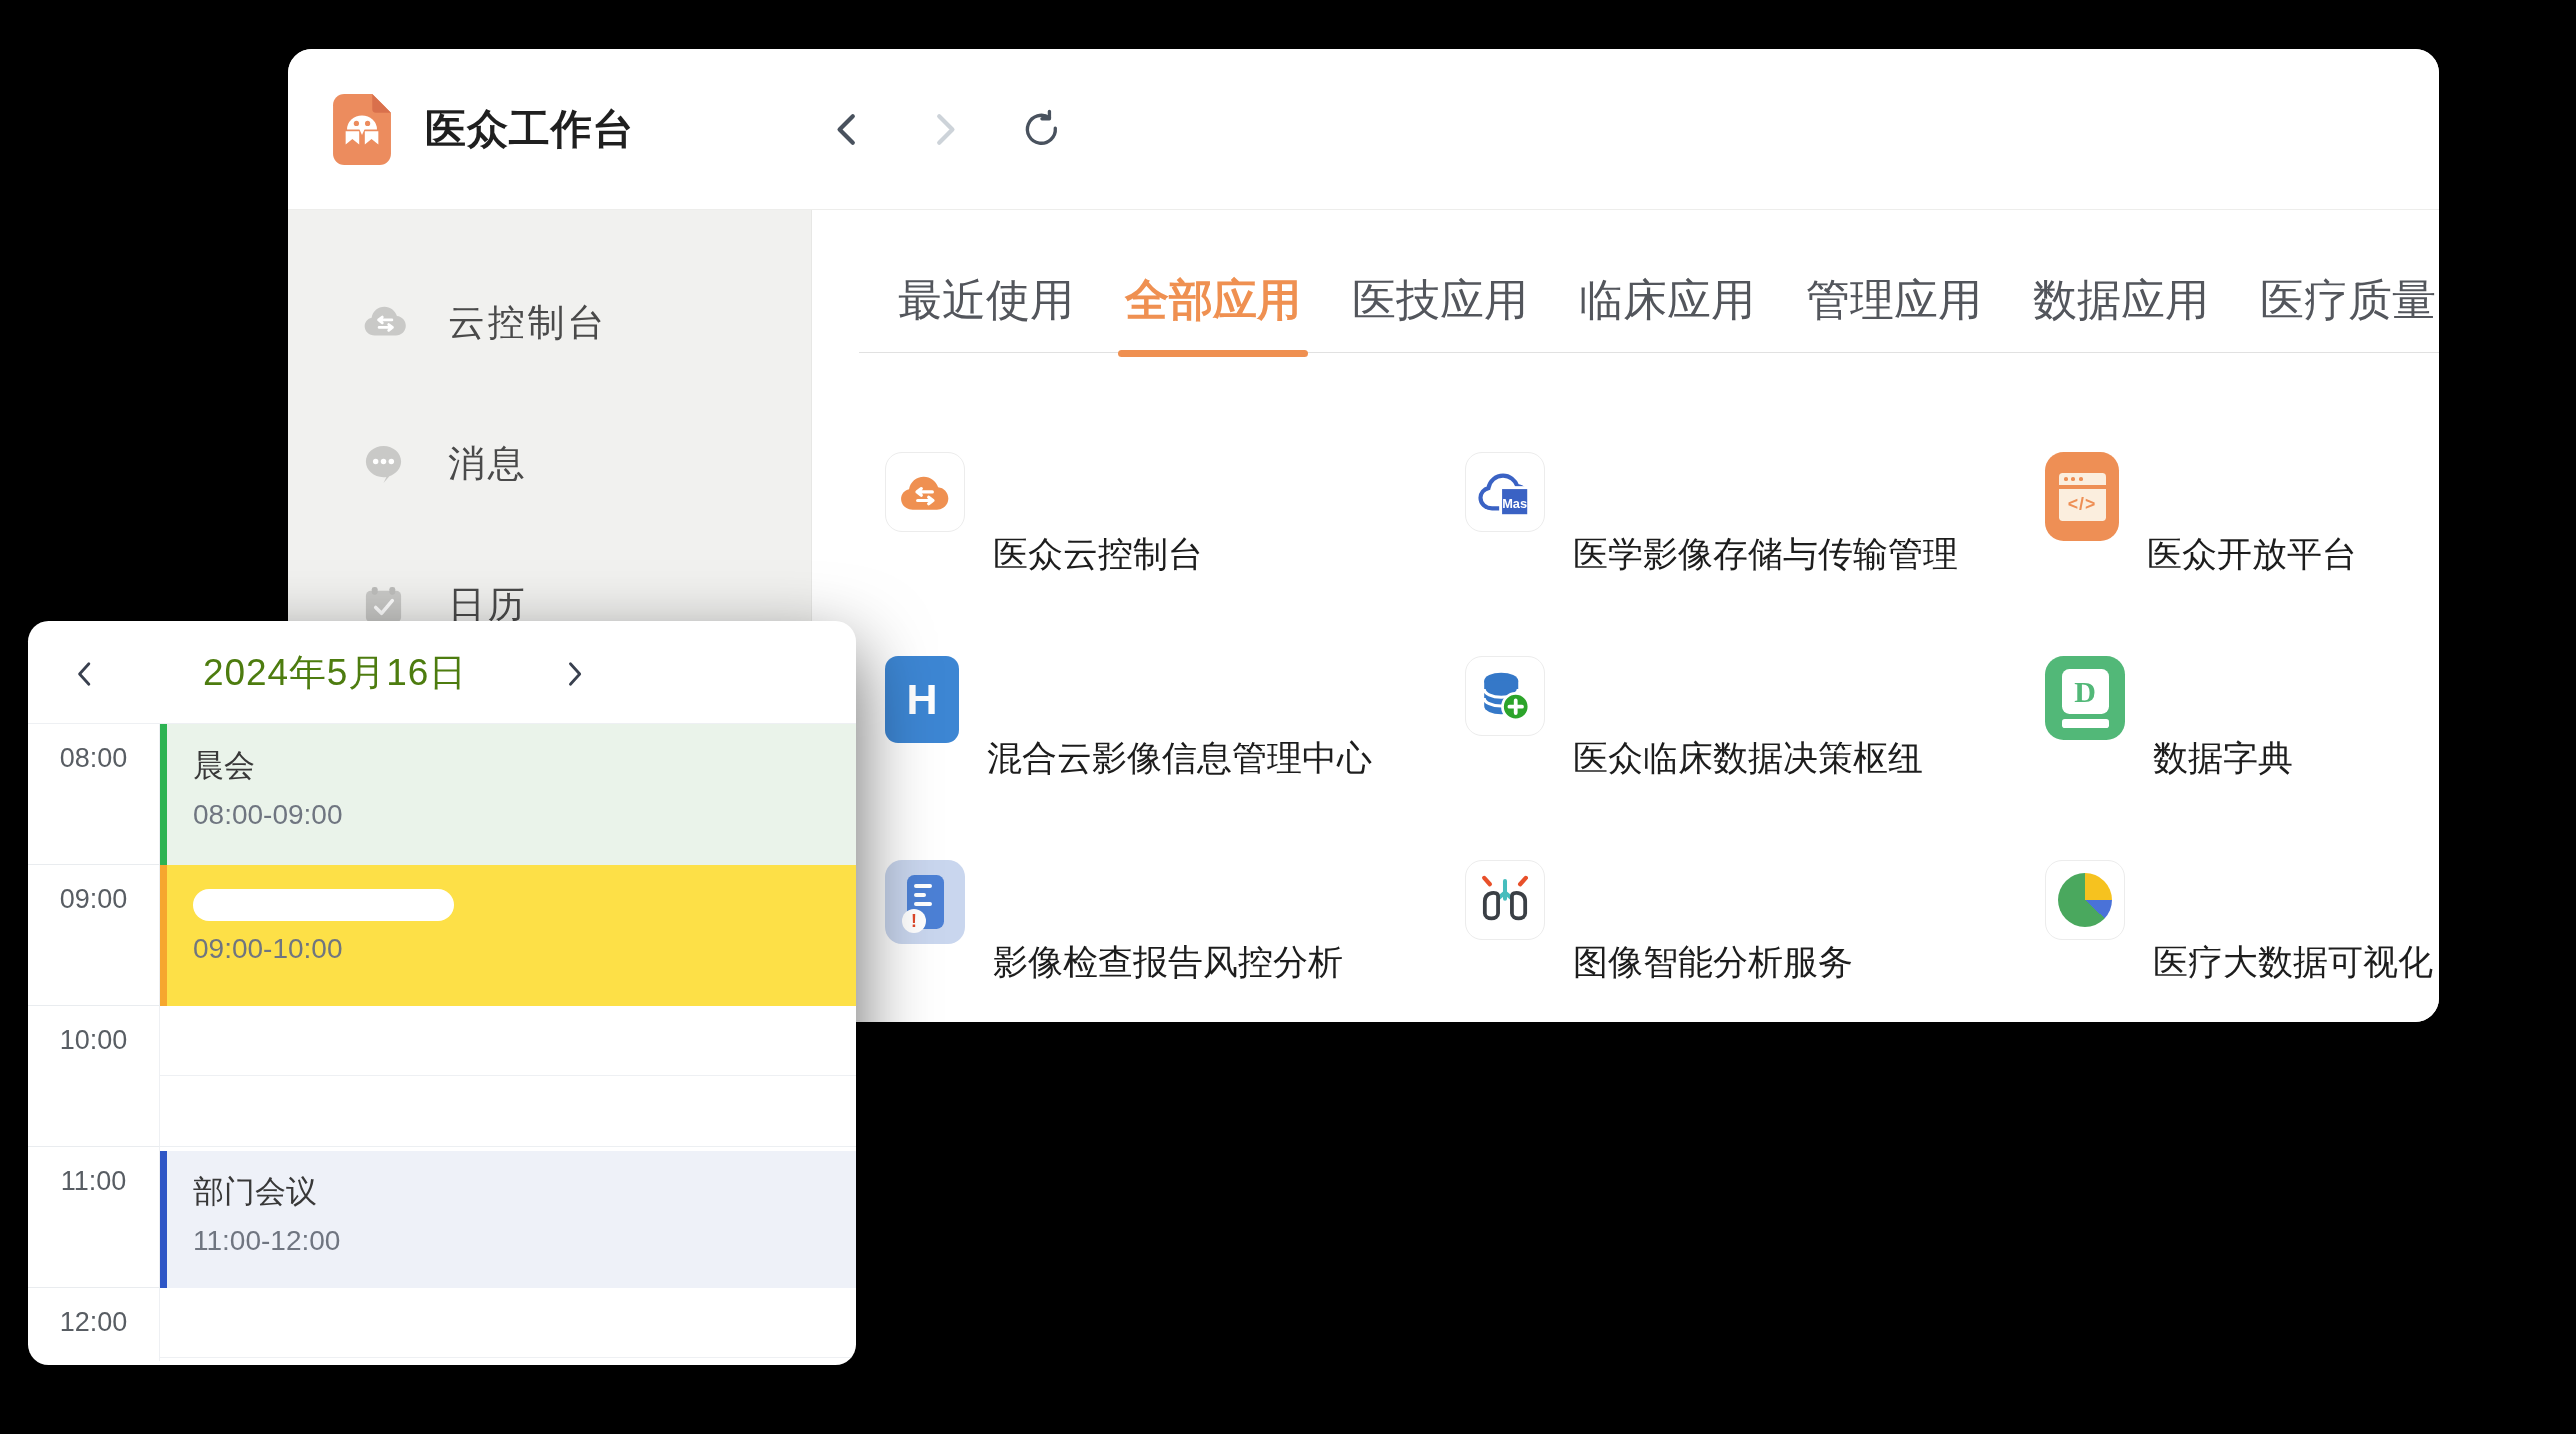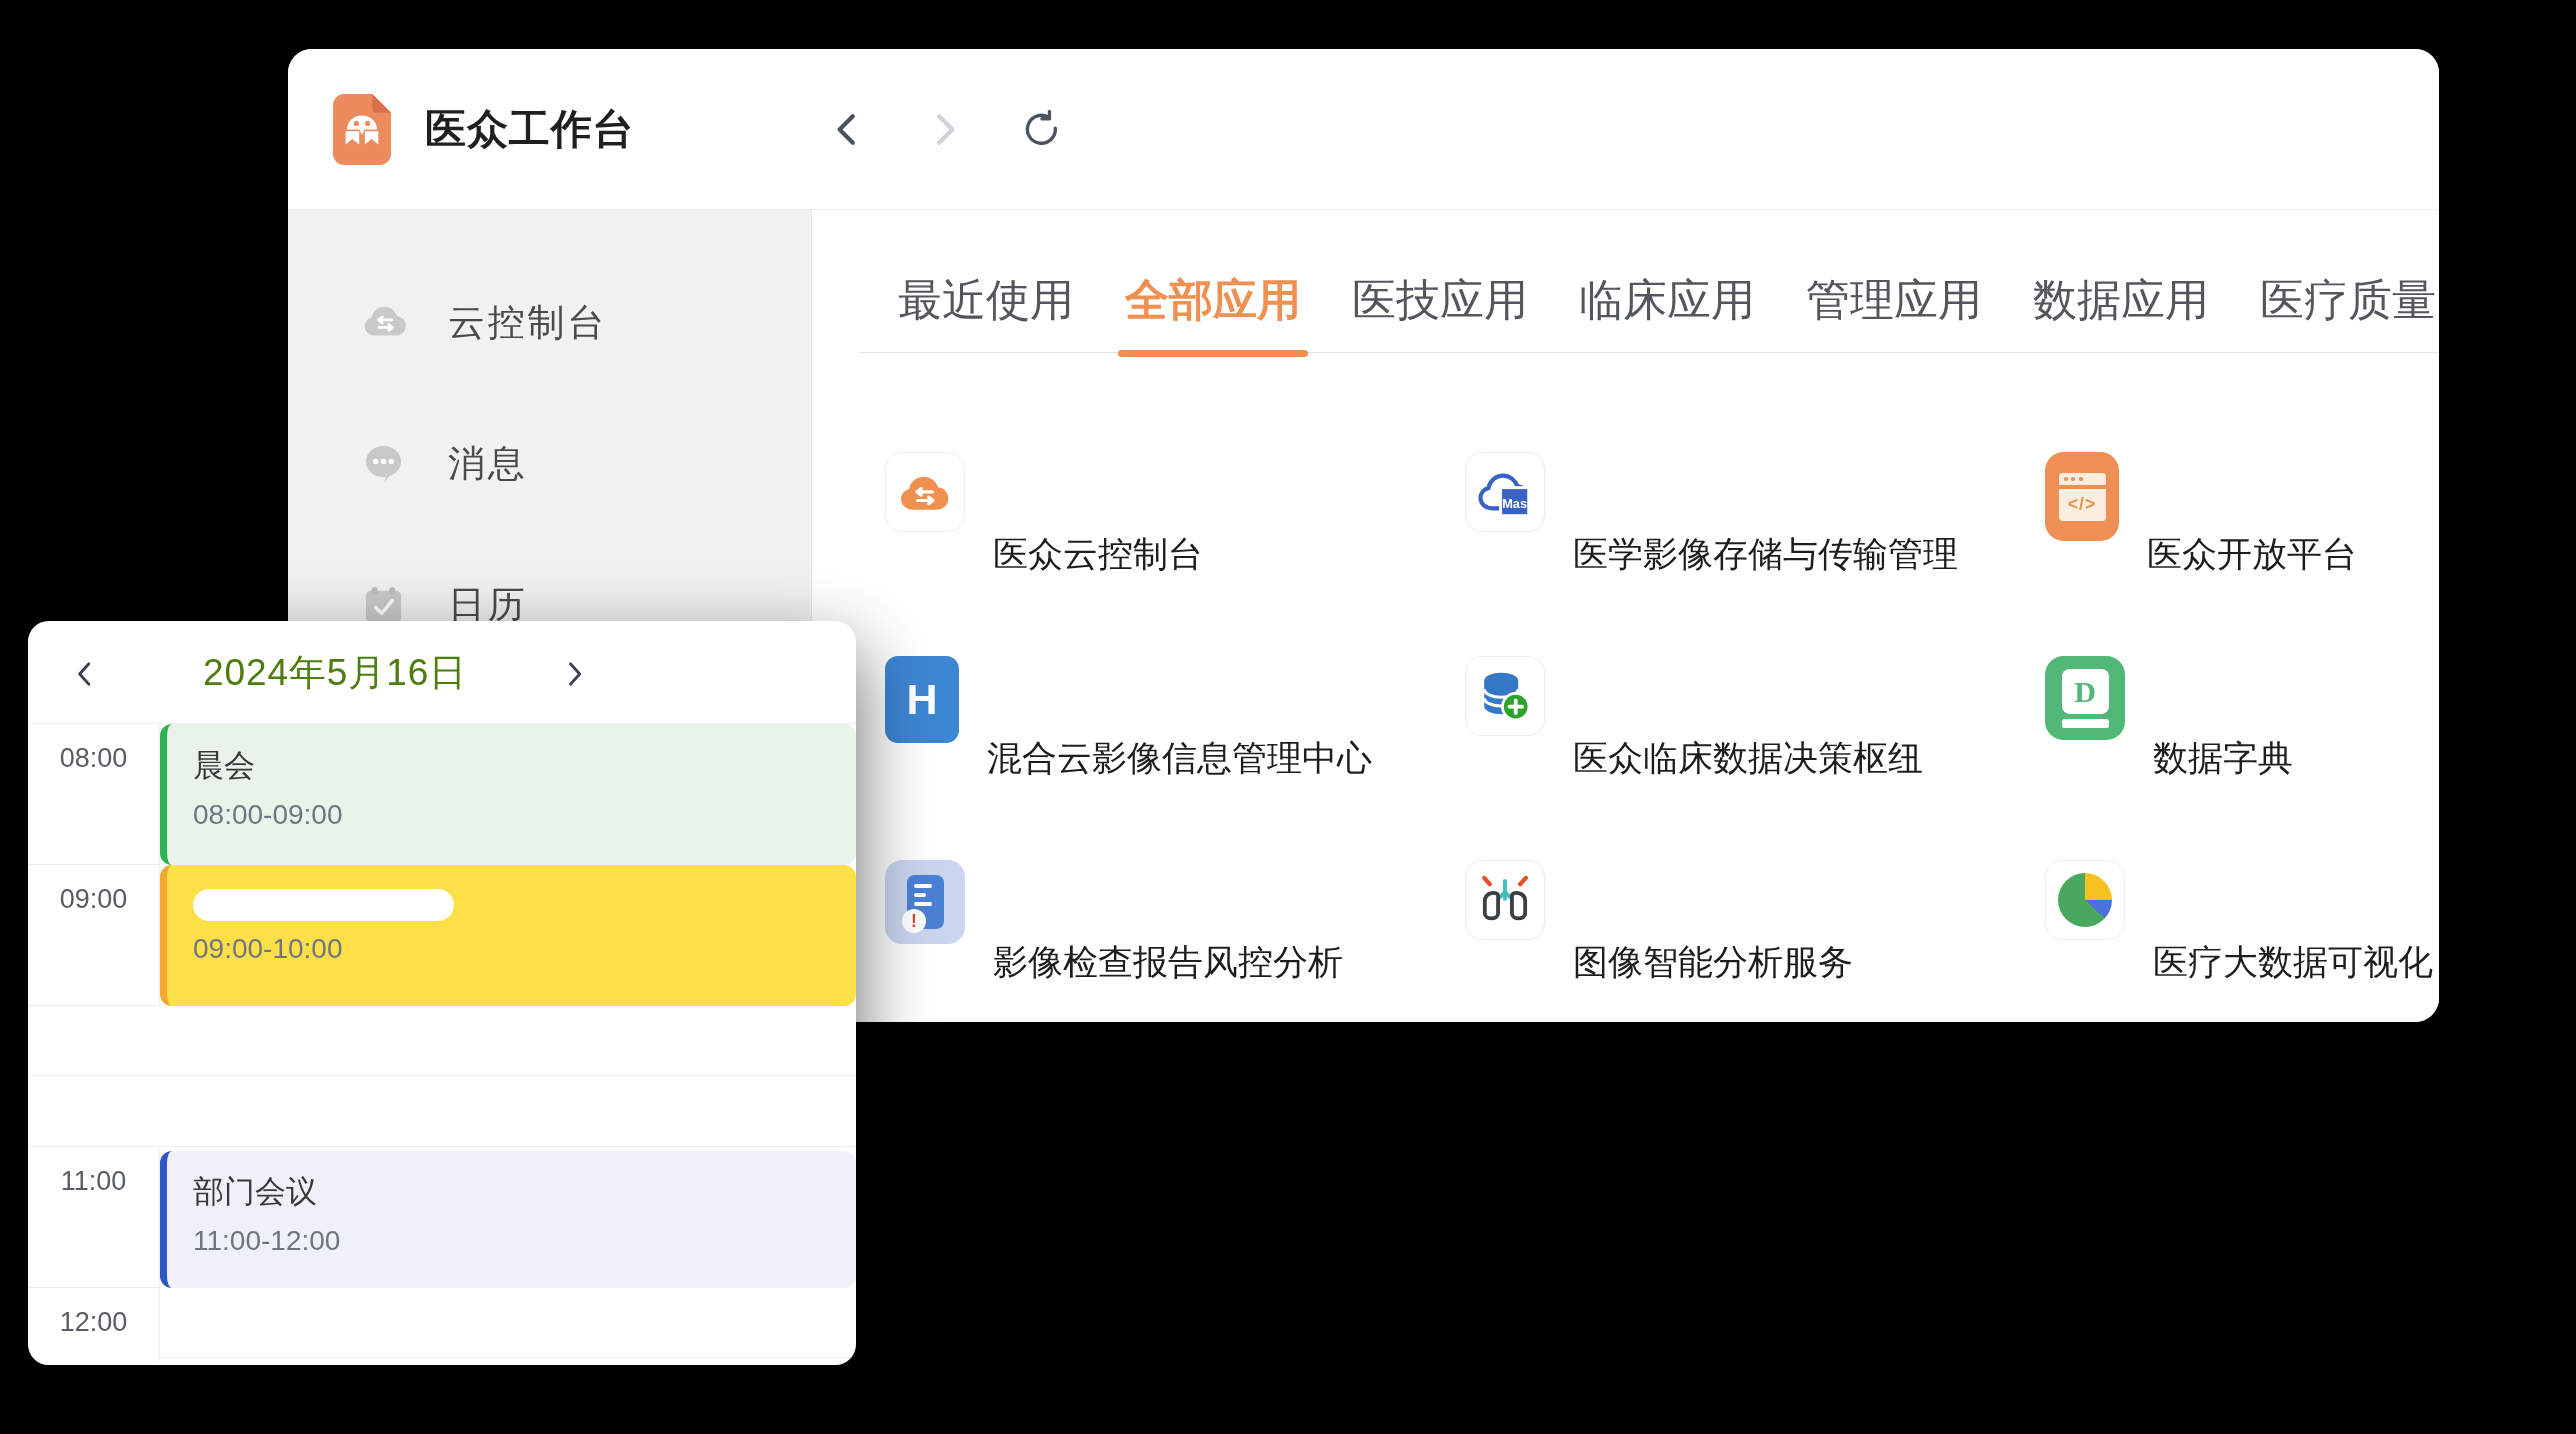--- a/index.html
+++ b/index.html
@@ -121,21 +121,21 @@
   .cal-gut {
     width:132px; flex:0 0 auto; border-right:1.9px solid #eef0f3;
     font-size:27px; color:#585d63; text-align:center; padding-top:18.6px;
   }
   .cal-row .cal-gut.bordered { border-bottom:1.9px solid #e9ecef; }
   .cal-cell { flex:1; position:relative; }
   .cal-cell.empty-mid::before { content:''; position:absolute; left:0; right:0; top:69px;
     border-top:1.9px solid #eef0f3; }
   .cal-cell.empty-bottom { border-bottom:1.9px solid #eceff2; }
 
-  .event { position:absolute; left:0; right:0; top:0; bottom:0; padding:20.5px 0 0 26px;border-radius:12px; }
+  .event { position:absolute; left:0; right:0; top:0; bottom:0; padding:20.5px 0 0 26px; }
   .event .ev-title { font-size:31px; font-weight:500; color:#383838; }
   .event .ev-time { font-size:28px; color:#6f7580; margin-top:12px; }
   .event.green { background:#EAF3EA; border-left:7.4px solid #2DB352; }
   .event.orange { background:#fde047; border-left:7.4px solid #F6A72E; }
   .event.blue { background:#EEF1F8; border-left:7.4px solid #2E56C6; top:3.7px; }
   .pill { width:261px; height:32px; background:#fff; border-radius:16px; margin:3.7px 0 2.8px; }
 </style>
 </head>
 <body>
 
@@ -383,20 +383,21 @@
       <div class="cal-gut bordered">09:00</div>
       <div class="cal-cell">
         <div class="event orange">
           <div class="pill"></div>
           <div class="ev-time">09:00-10:00</div>
         </div>
       </div>
     </div>
 
     <div class="cal-row">
+      <div class="cal-gut bordered">10:00</div>
       <div class="cal-cell empty-mid empty-bottom"></div>
     </div>
 
     <div class="cal-row">
       <div class="cal-gut bordered">11:00</div>
       <div class="cal-cell">
         <div class="event blue">
           <div class="ev-title">部门会议</div>
           <div class="ev-time">11:00-12:00</div>
         </div>

